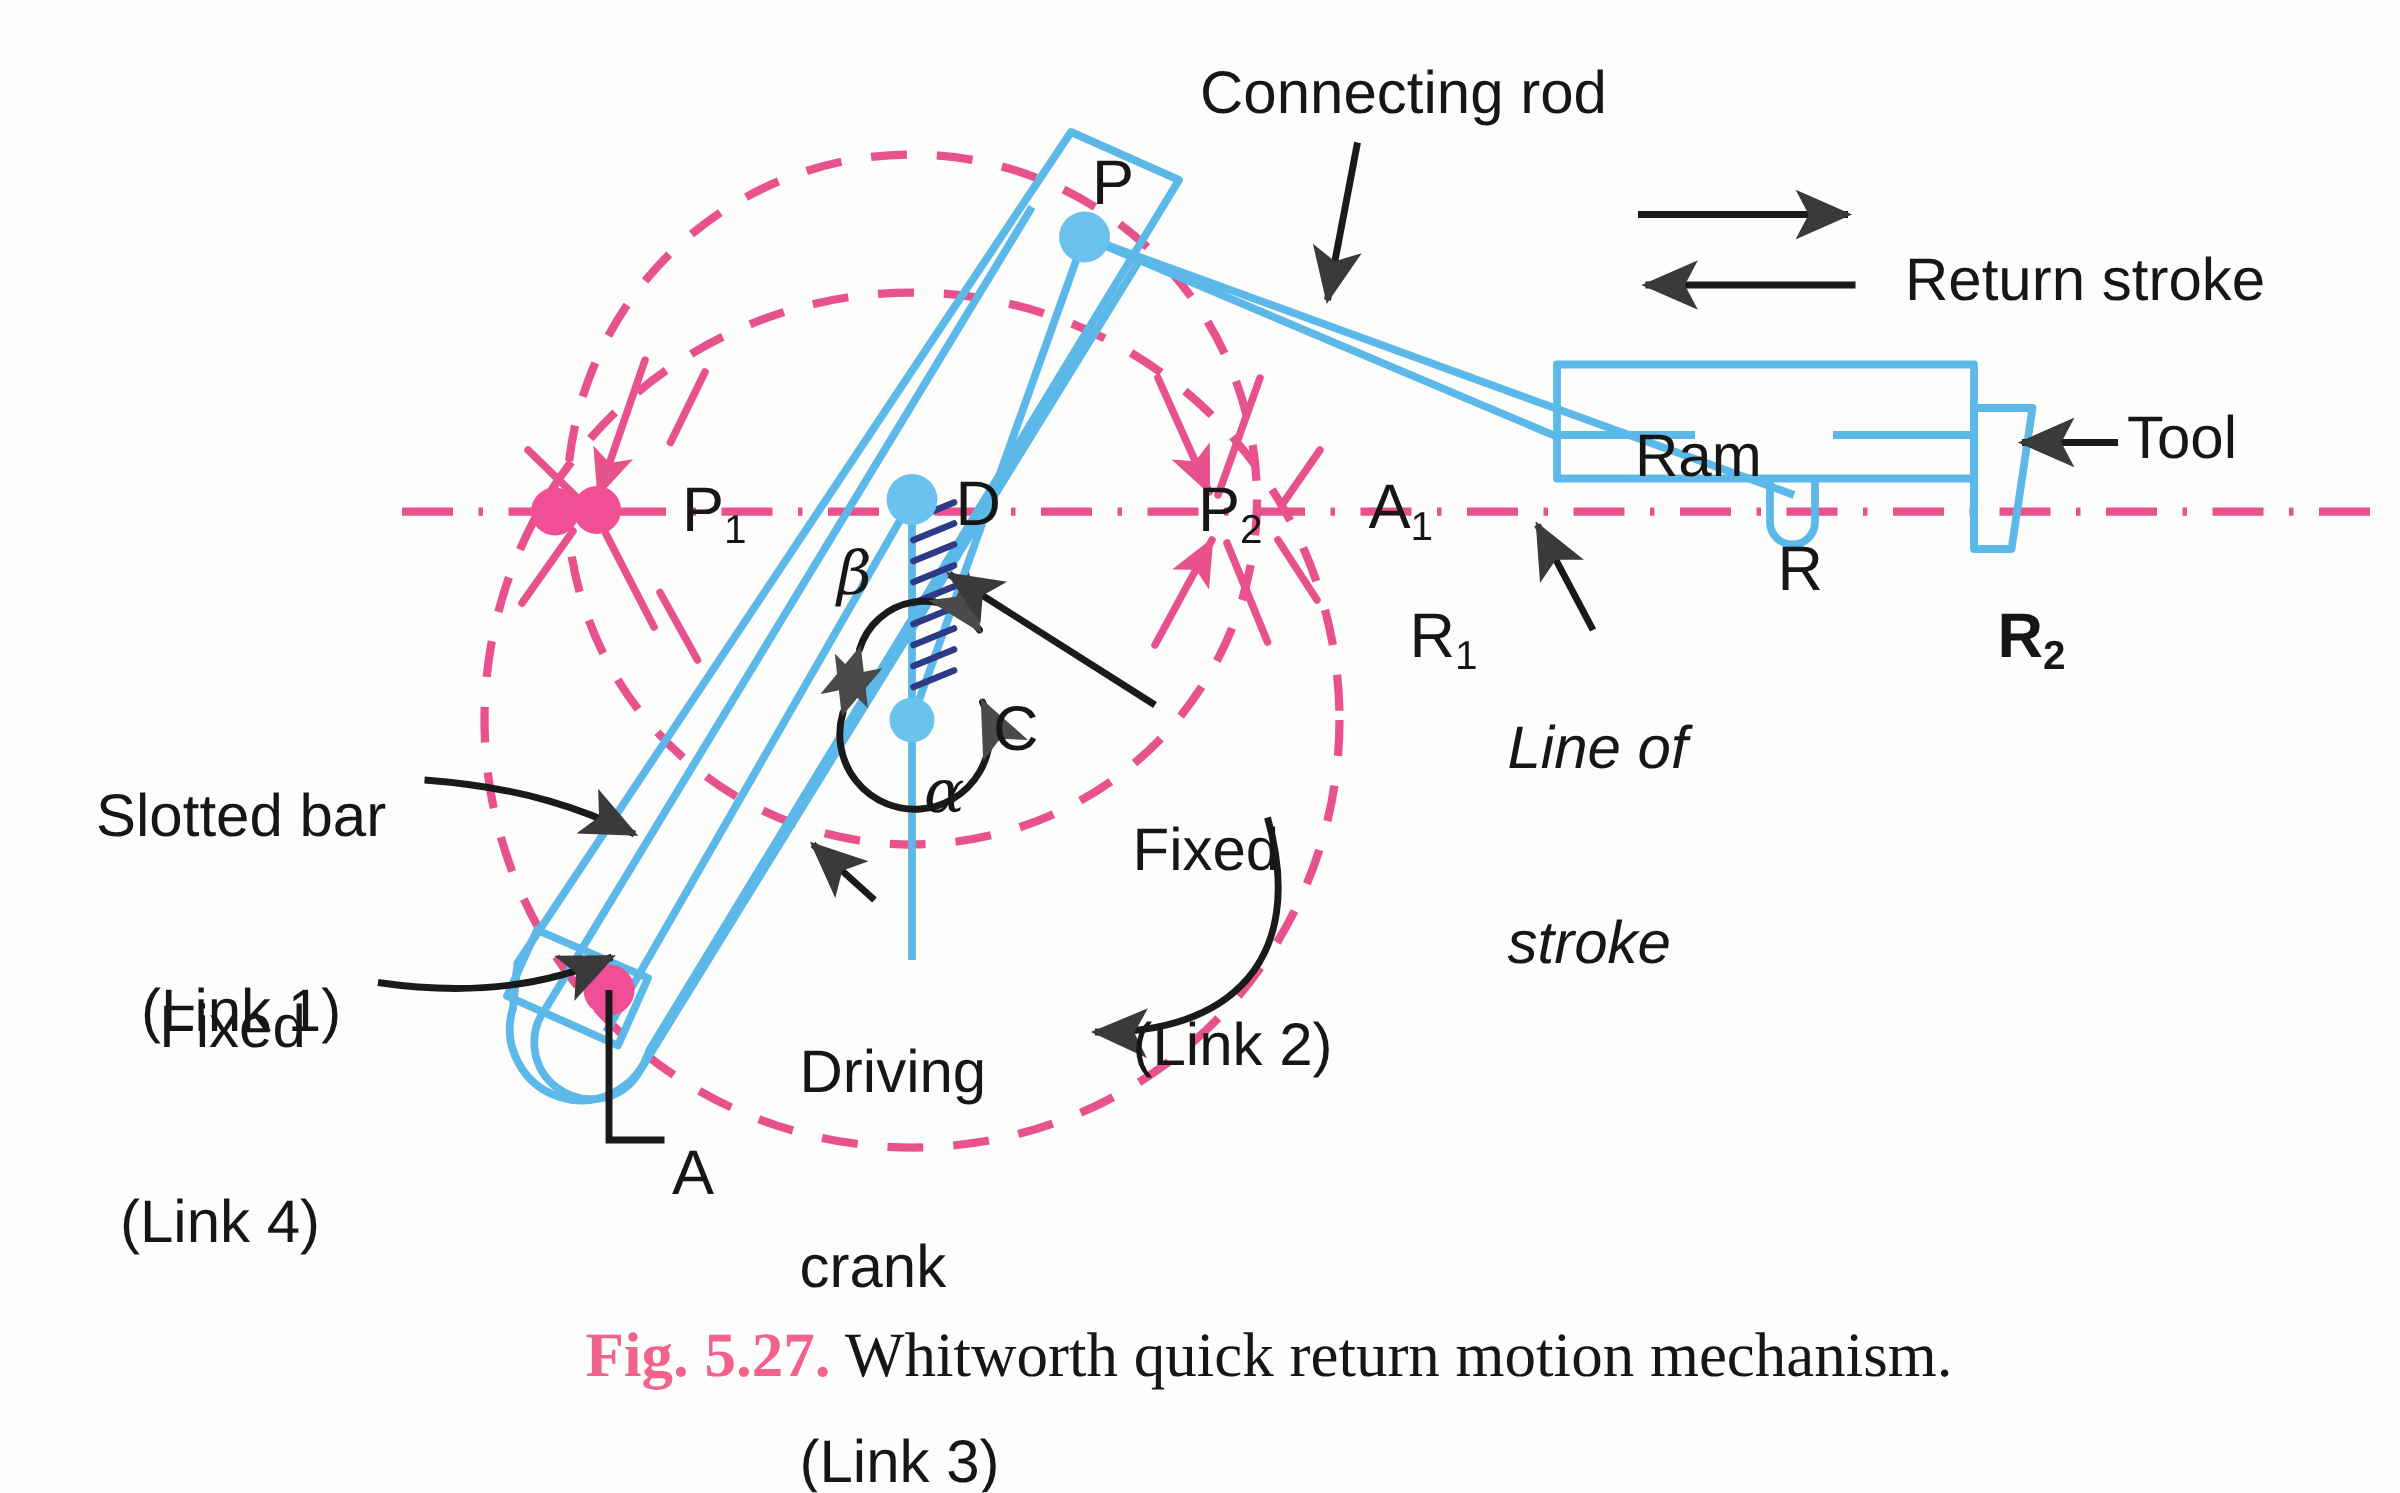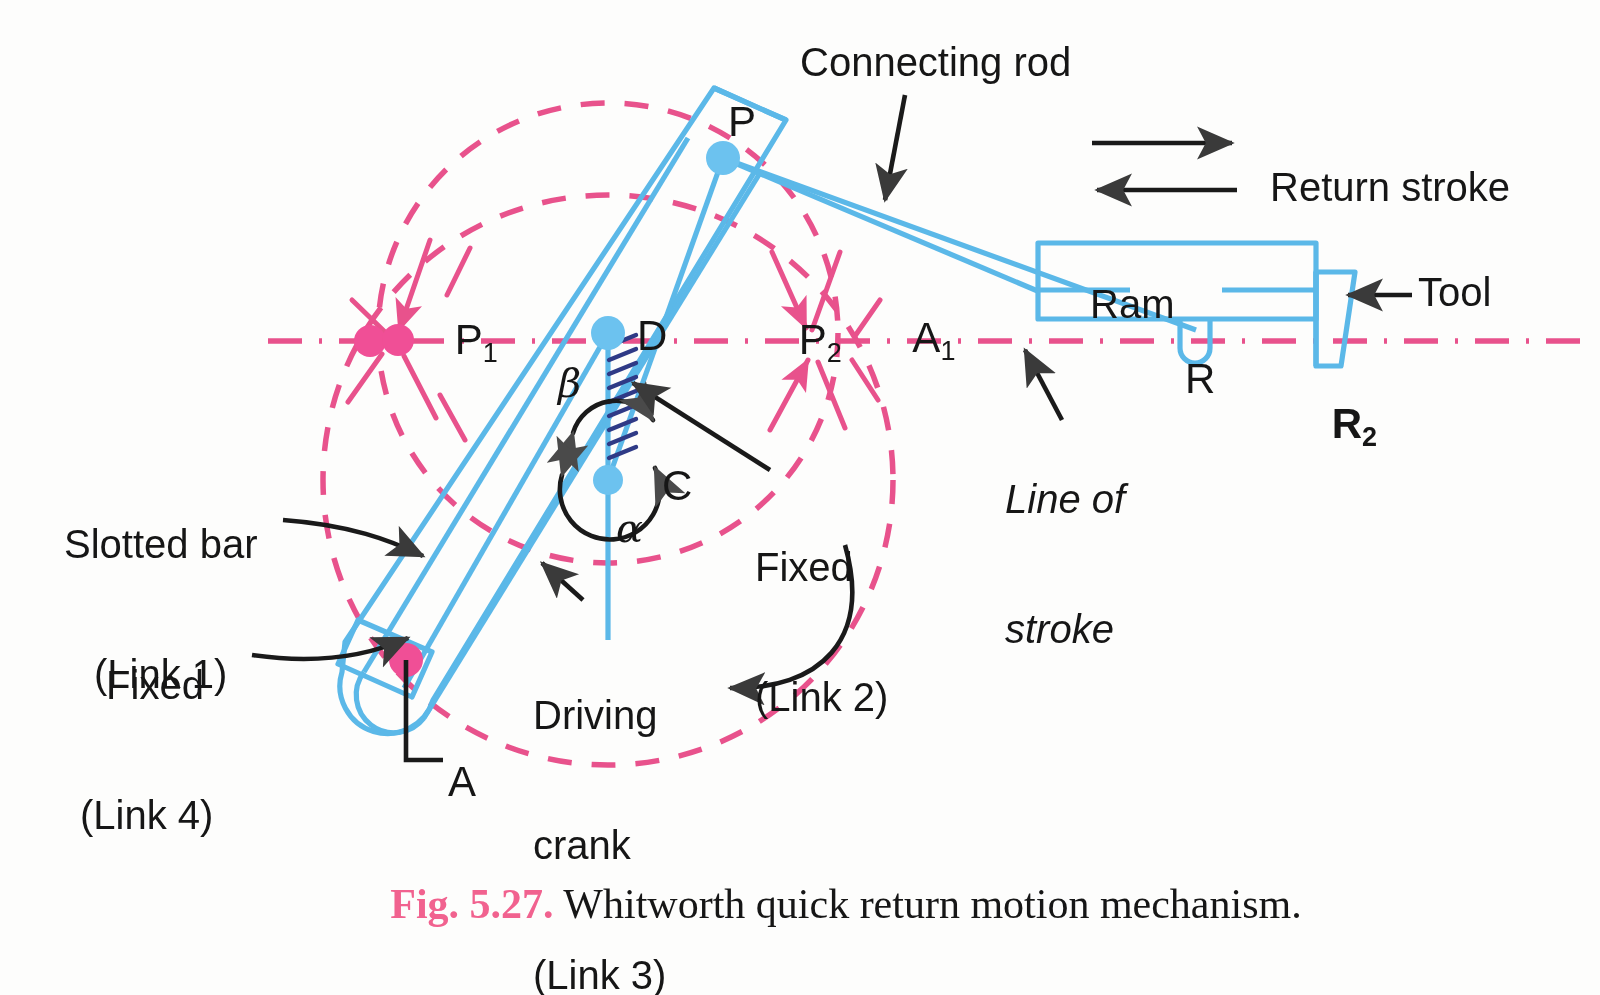--- a/index.html
+++ b/index.html
@@ -226,20 +226,23 @@
   </div>
 
   <div class="lbl pt" style="left:752px;top:268px;">
     <span>P</span><span class="sub">2</span>
   </div>
 
   <div class="lbl pt" style="left:868px;top:266px;">
     <span>A</span><span class="sub">1</span>
   </div>
 
+  <div class="lbl pt" style="left:893px;top:352px;">
+    <span>R</span><span class="sub">1</span>
+  </div>
 
   <div class="lbl pt" style="left:1285px;top:352px;font-weight:bold;">
     <span>R</span><span class="sub">2</span>
   </div>
 
   <div class="lbl greek" style="left:558px;top:360px;">β</div>
   <div class="lbl greek" style="left:616px;top:505px;">α</div>
 
   <div id="caption" style="top:880px;">
     <span class="cap-fig">Fig. 5.27.</span><span class="cap-txt"> Whitworth quick return motion mechanism.</span>

